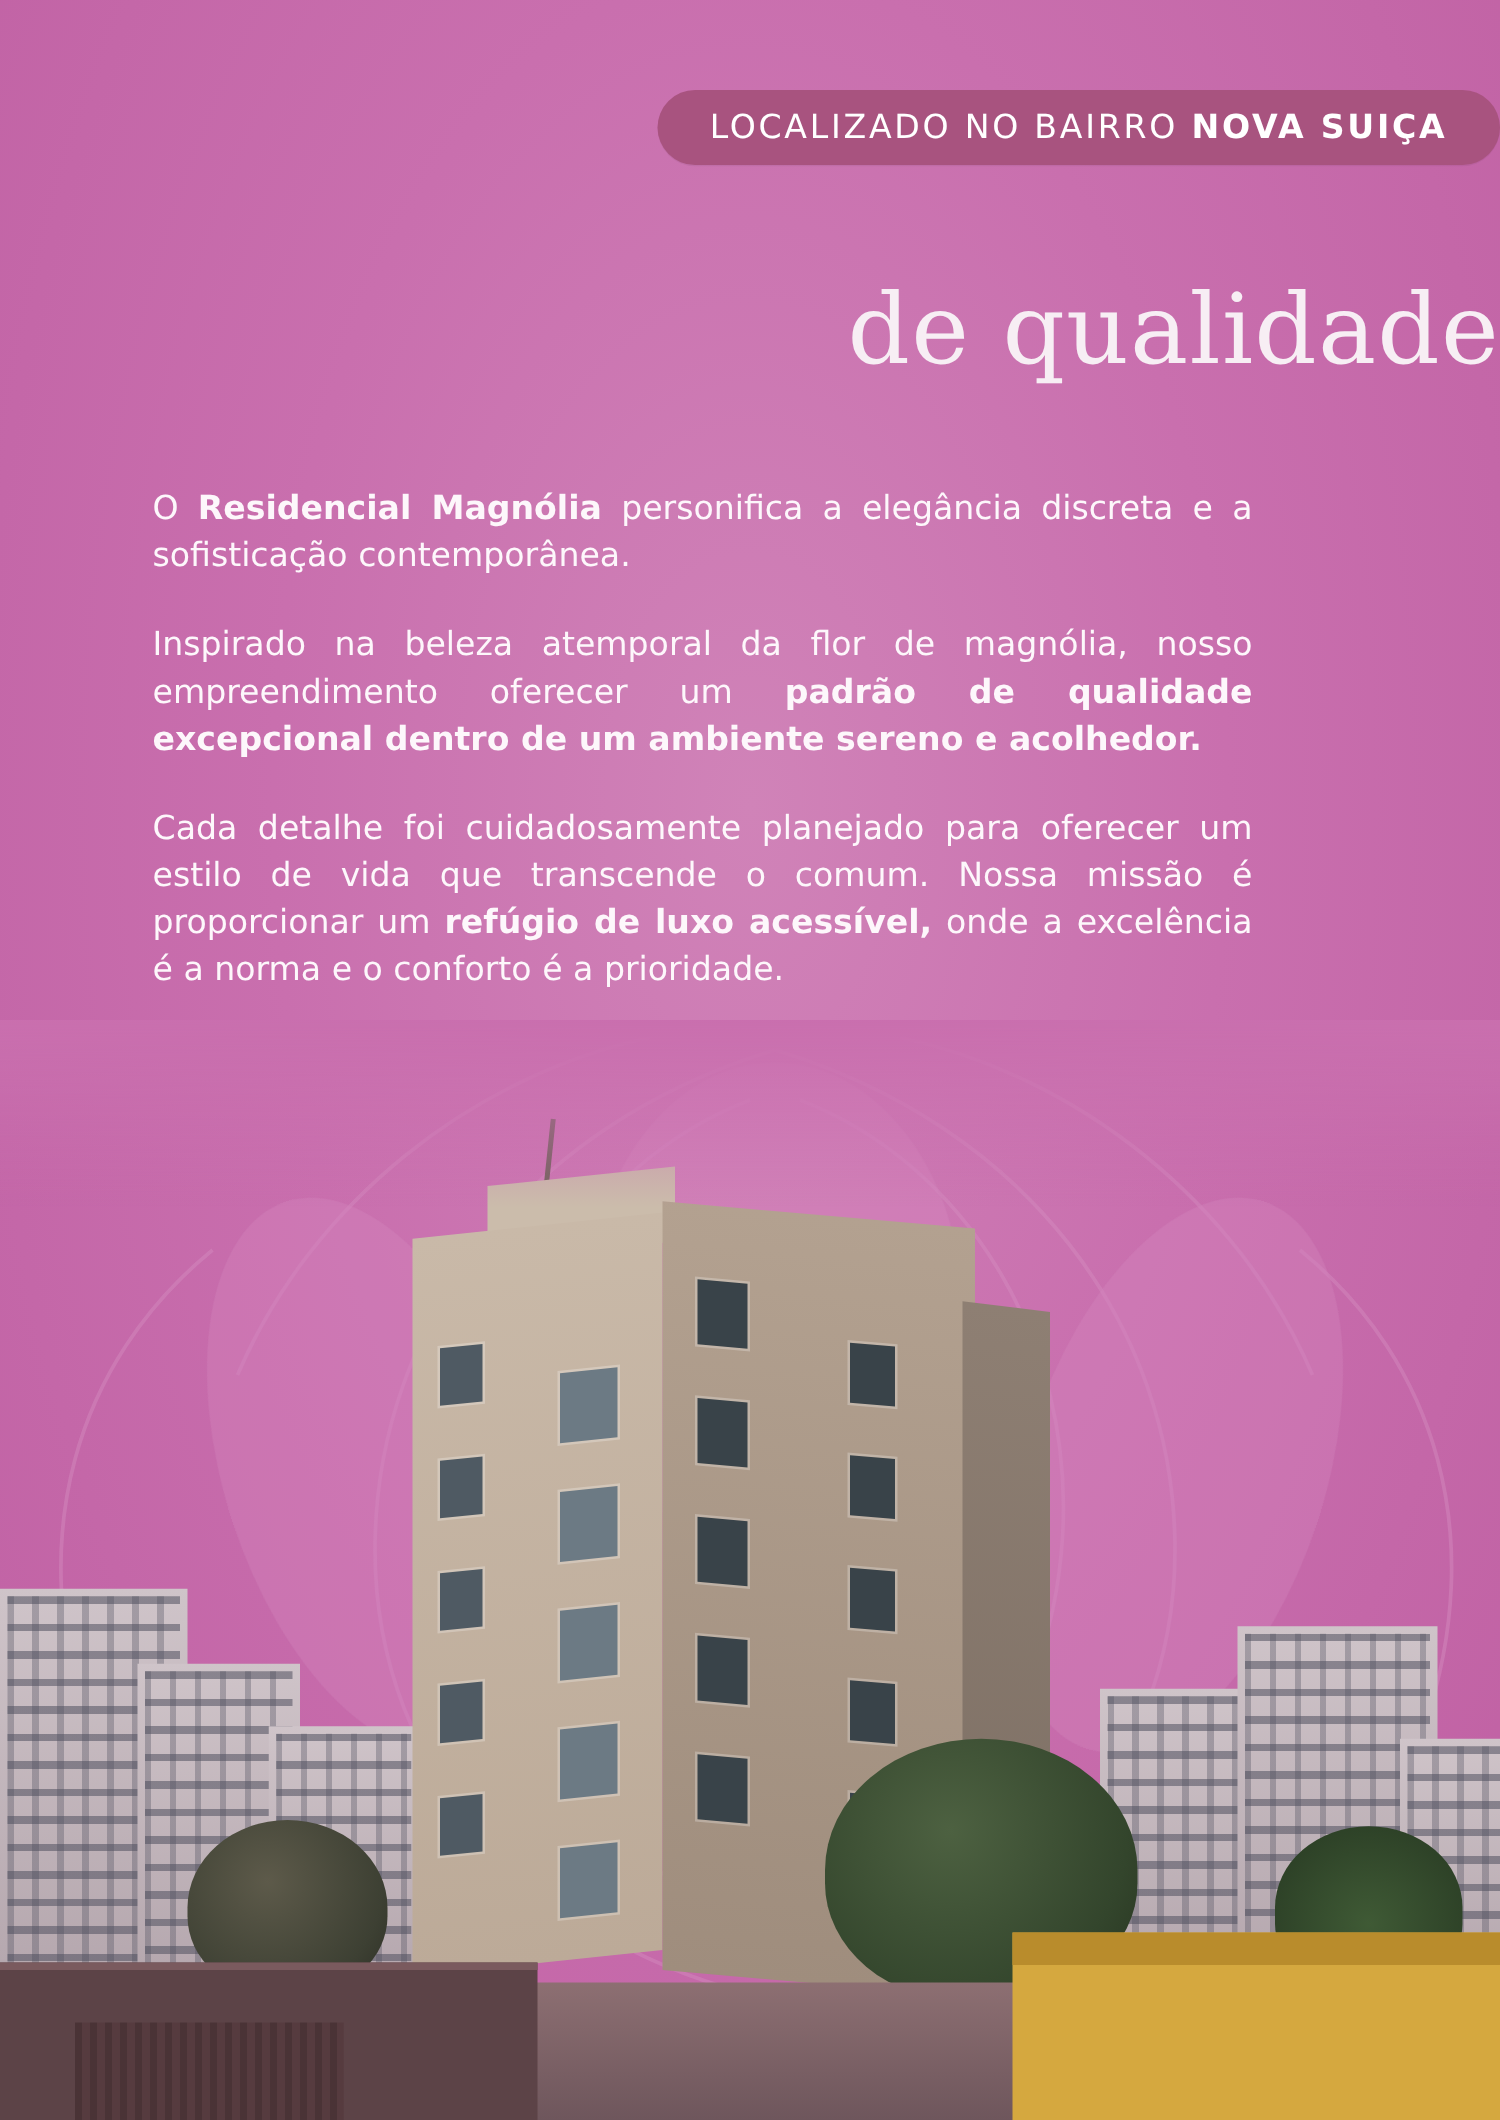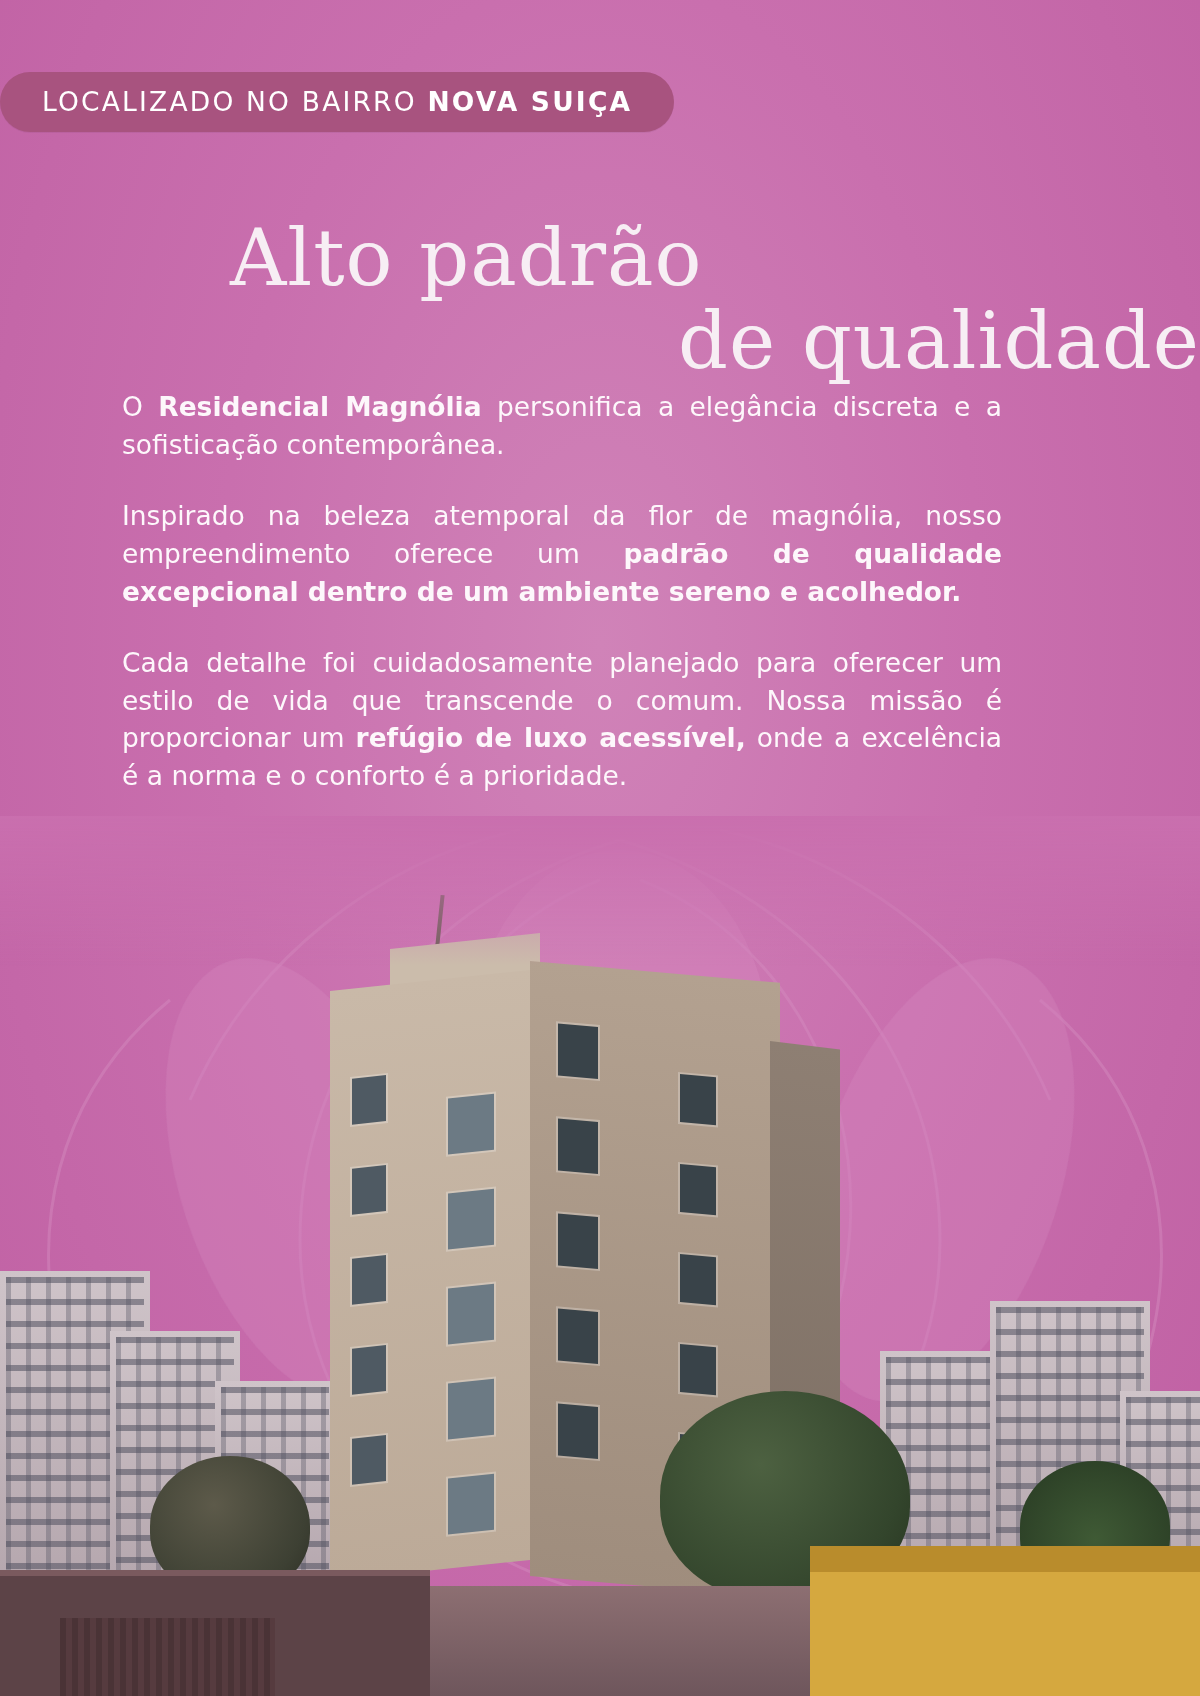--- a/index.html
+++ b/index.html
@@ -30,21 +30,21 @@
     opacity: 0.55;
   }
 
   
   .badge-wrap {
     position: absolute;
     top: 72px;
     left: 0;
     width: 100%;
     display: flex;
-    justify-content: flex-start;
+    justify-content: flex-end;
     border-radius: 25px;
   }
   .badge {
     background: #a8537f;
     color: #ffffff;
     border-radius: 40px;
     padding: 14px 42px 15px 42px;
     font-size: 26.5px;
     letter-spacing: 2.2px;
     font-weight: 500;
@@ -366,23 +366,22 @@
     <div class="photo-fade-top"></div>
   </div>
 
   <div class="badge-wrap">
     <div class="badge">
       <span>LOCALIZADO NO BAIRRO </span><span class="strong">NOVA SUIÇA</span>
     </div>
   </div>
 
   <h1 class="headline">
-    <span class="l1">Alto padrão</span>
     <span class="l2">de qualidade</span>
   </h1>
 
   <div class="copy">
     <p><span>O </span><b>Residencial Magnólia</b><span> personifica a elegância discreta e a sofisticação contemporânea.</span></p>
-    <p><span>Inspirado na beleza atemporal da flor de magnólia, nosso  empreendimento oferece um </span><b>padrão de qualidade  excepcional dentro de um ambiente sereno e acolhedor.</b></p>
+    <p><span>Inspirado na beleza atemporal da flor de magnólia, nosso  empreendimento oferecer um </span><b>padrão de qualidade  excepcional dentro de um ambiente sereno e acolhedor.</b></p>
     <p><span>Cada detalhe foi cuidadosamente planejado para oferecer um estilo de vida que transcende o comum. Nossa missão é proporcionar um </span><b>refúgio de luxo acessível,</b><span> onde a  excelência é a norma e o conforto é a prioridade.</span></p>
   </div>
 
 </div>
 
 </body></html>

